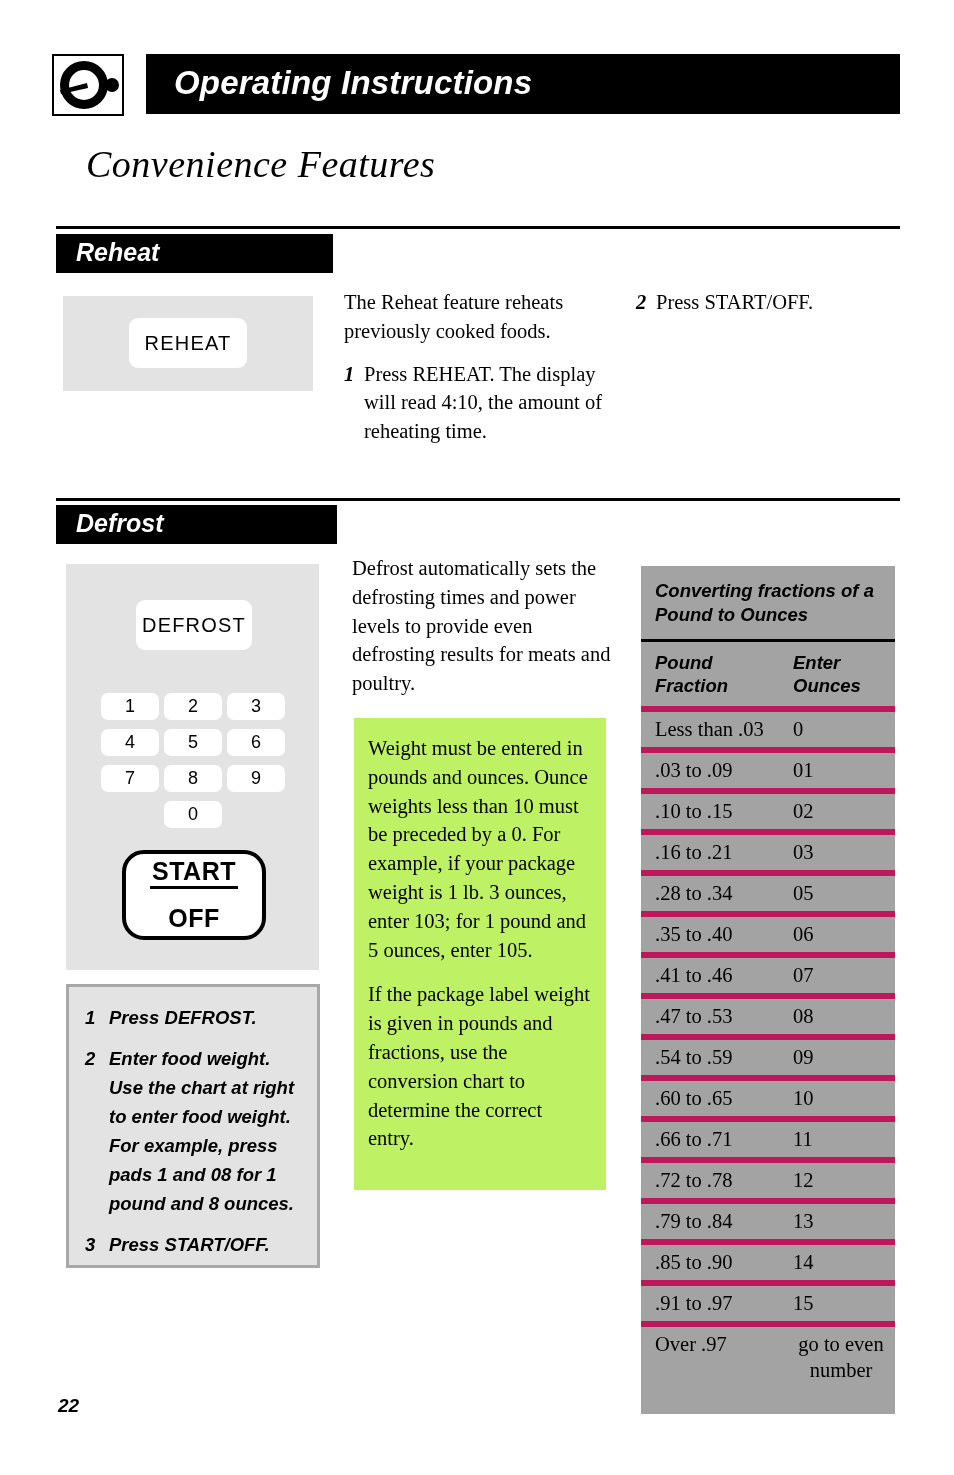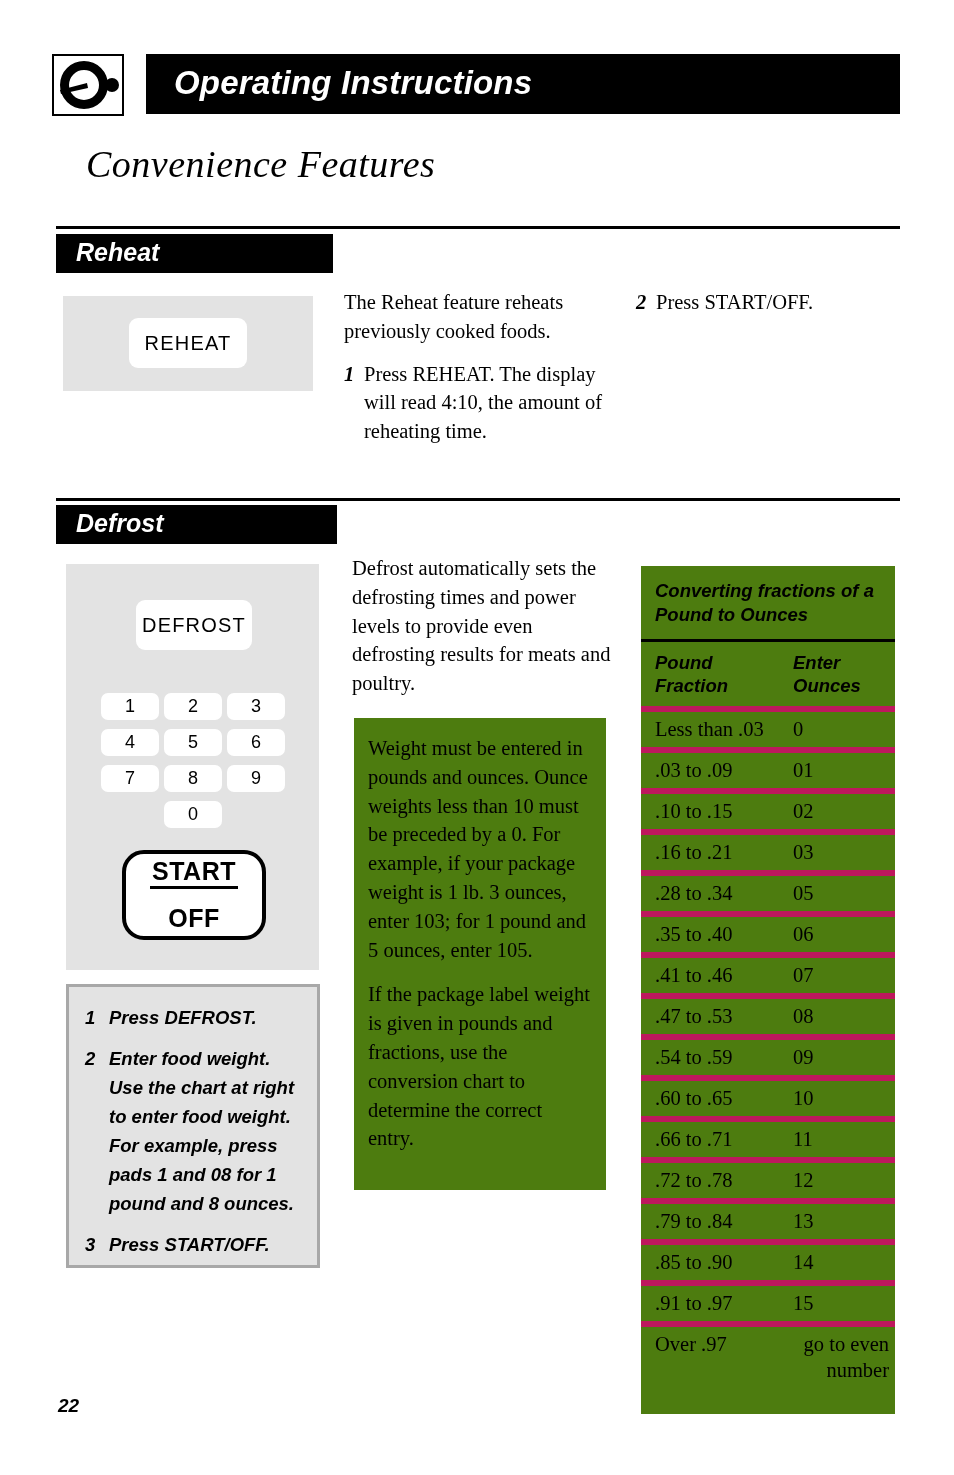--- a/index.html
+++ b/index.html
@@ -154,21 +154,21 @@
     left: 0; top: 0;
     font-family: "Liberation Serif", serif;
     font-weight: bold;
     font-style: italic;
     font-size: 20.5px;
   }
 
   
   .notebox {
     position: absolute;
-    background: #4d7c0f;
+    background: #bef264;
     box-sizing: border-box;
     padding: 16px 16px 16px 14px;
     font-family: "Liberation Serif", serif;
     font-size: 20.5px;
     line-height: 28.8px;
   }
   .notebox p { margin: 0 0 16px 0; }
   .notebox p:last-child { margin-bottom: 0; }
 
   
@@ -191,21 +191,21 @@
   }
   .stepsbox .srow:last-child { margin-bottom: 0; }
   .stepsbox .srow .snum {
     position: absolute;
     left: 0; top: 0;
   }
 
   
   .conv-table {
     position: absolute;
-    background: #4d7c0f;
+    background: #a3a3a3;
     box-sizing: border-box;
   }
   .conv-title {
     font-family: "Liberation Sans", sans-serif;
     font-weight: bold;
     font-style: italic;
     font-size: 18.5px;
     line-height: 24px;
     padding: 13px 14px 12px 14px;
   }
@@ -225,21 +225,21 @@
     display: flex;
     border-top: 6px solid #be185d;
     font-family: "Liberation Serif", serif;
     font-size: 20.5px;
     line-height: 26px;
     padding: 4px 0 5px 0;
     align-items: flex-start;
   }
   .conv-row .cr-left { width: 152px; padding-left: 14px; box-sizing: border-box; }
   .conv-row .cr-right { flex: 1; }
-  .conv-row.wide .cr-right { text-align: right; padding-right: 6px; }
+  .conv-row.wide .cr-right { text-align: center; padding-right: 6px; }
   .conv-tail {
     height: 26px;
   }
 
   
   .page-number {
     position: absolute;
     left: 58px; top: 1395px;
     font-family: "Liberation Sans", sans-serif;
     font-weight: bold;

